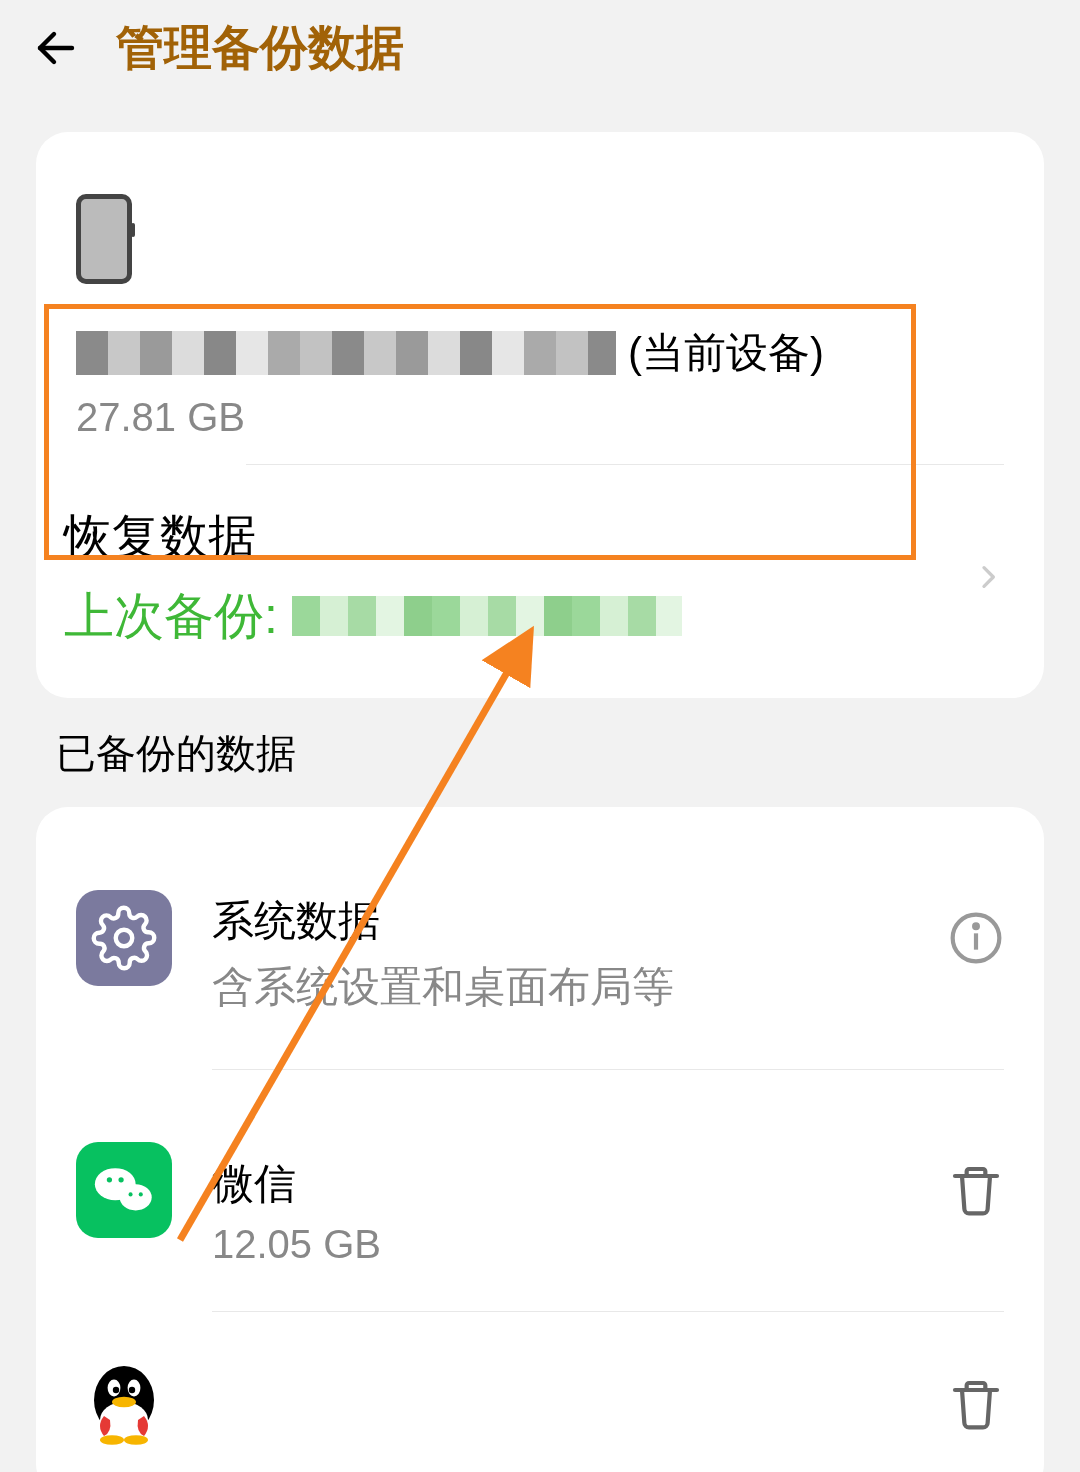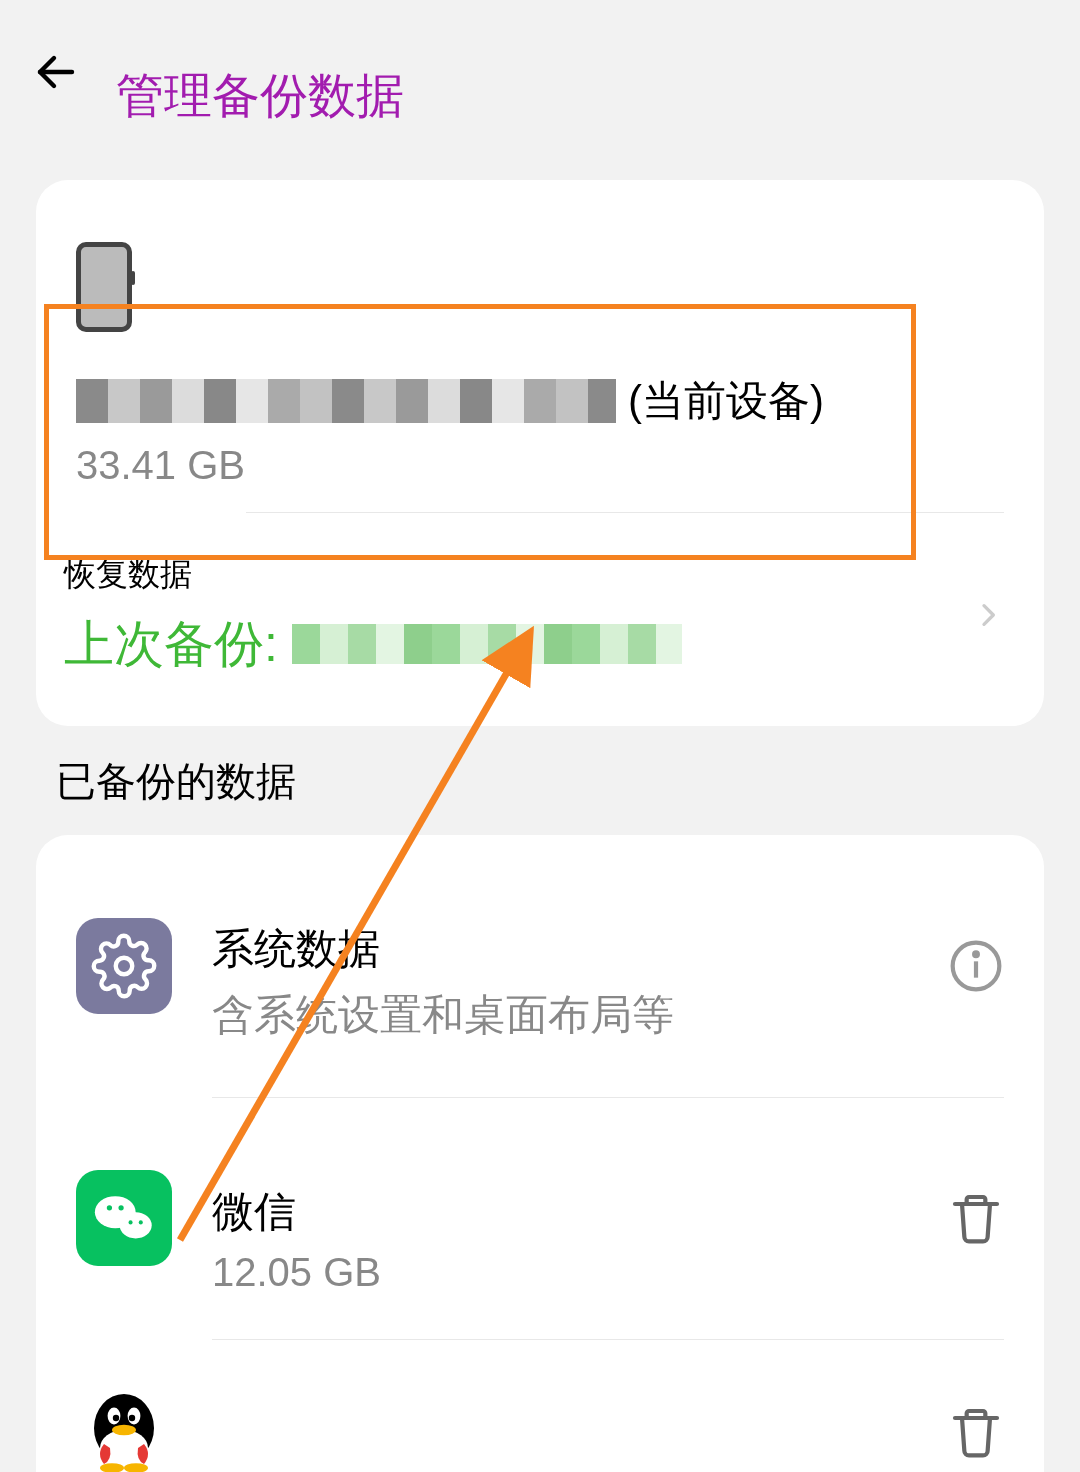--- a/index.html
+++ b/index.html
@@ -19,23 +19,22 @@
     }
     .back-arrow {
       width: 56px;
       height: 56px;
       display: flex;
       align-items: center;
       justify-content: center;
     }
     .header-title {
       font-size: 48px;
-      font-weight: 400;
-      color: #a21caf;
-      margin-top: 48px;
+      font-weight: 700;
+      color: #a16207;
     }
     .card {
       background: #fff;
       border-radius: 32px;
       margin: 36px 36px 0 36px;
       padding: 0;
     }
     .device-row {
       display: flex;
       align-items: flex-start;
@@ -97,21 +96,21 @@
       margin-left: 210px;
       margin-right: 40px;
     }
     .restore-row {
       padding: 40px 40px 48px 28px;
       display: flex;
       align-items: center;
     }
     .restore-left { flex: 1; }
     .restore-title {
-      font-size: 32px;
+      font-size: 48px;
       color: #000;
       margin-bottom: 14px;
     }
     .restore-sub {
       font-size: 50px;
       color: #3fb837;
       display: flex;
       align-items: center;
       gap: 14px;
     }
@@ -217,21 +216,21 @@
 </div>
 
 <div class="card">
   <div class="device-row">
     <div class="phone-icon"></div>
     <div class="device-text">
       <div class="device-name-row">
         <span class="pixelated"></span>
         <span>(当前设备)</span>
       </div>
-      <div class="device-size">33.41 GB</div>
+      <div class="device-size">27.81 GB</div>
     </div>
   </div>
   <div class="divider"></div>
   <div class="restore-row">
     <div class="restore-left">
       <div class="restore-title">恢复数据</div>
       <div class="restore-sub">
         <span>上次备份:</span>
         <span class="pixelated-green"></span>
       </div>

